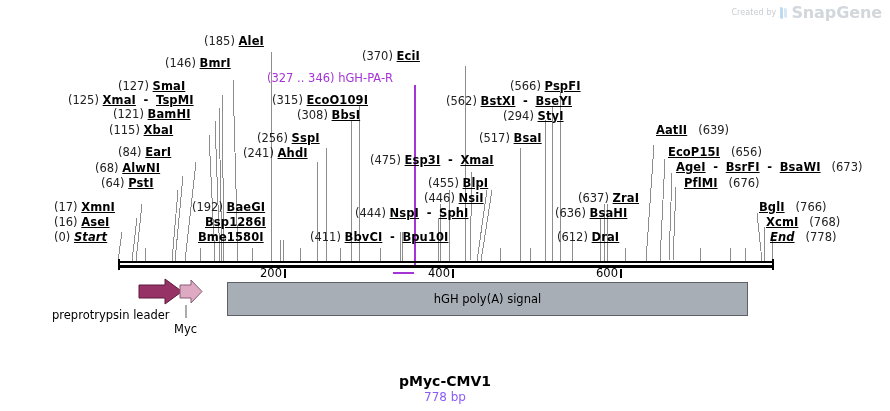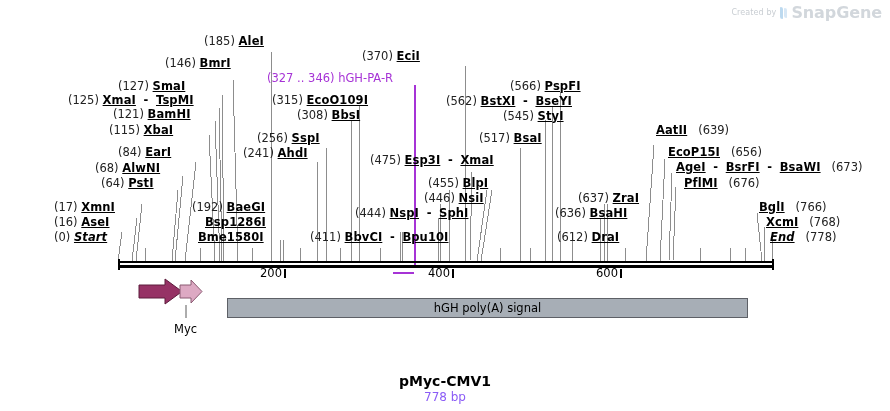--- a/index.html
+++ b/index.html
@@ -260,21 +260,21 @@
     <span class="pos">(566)</span>
     <span class="nm">PspFI</span>
   </div>
   <div class="lbl" style="left:446px;top:95px;">
     <span class="pos">(562)</span>
     <span class="nm">BstXI</span>
     <span class="sep">&nbsp;-&nbsp;</span>
     <span class="nm">BseYI</span>
   </div>
   <div class="lbl" style="left:503px;top:110px;">
-    <span class="pos">(545)</span>
+    <span class="pos">(294)</span>
     <span class="nm">StyI</span>
   </div>
   <div class="lbl" style="left:479px;top:132px;">
     <span class="pos">(517)</span>
     <span class="nm">BsaI</span>
   </div>
 
   <div class="lbl" style="left:578px;top:192px;">
     <span class="pos">(637)</span>
     <span class="nm">ZraI</span>
@@ -331,25 +331,26 @@
   <div class="tick" style="left:452px;"></div>
   <div class="tklbl" style="left:452px;">400</div>
   <div class="tick" style="left:620px;"></div>
   <div class="tklbl" style="left:620px;">600</div>
 
   <svg class="arrow" style="left:138px;top:278px;width:66px;height:28px;" viewBox="0 0 66 28">
     <polygon points="1,7 27,7 27,1 44,13.5 27,26 27,20 1,20" fill="#963265" stroke="#5d1c3c" stroke-width="1"></polygon>
     <polygon points="42,7 53,7 53,2 64,13.5 53,25 53,20 42,20" fill="#dda9c3" stroke="#8a5a72" stroke-width="1"></polygon>
   </svg>
 
+  <div class="featlbl" style="left:52px;top:308px;">preprotrypsin leader</div>
   <svg class="leads" style="left:0;top:0;" viewBox="0 0 890 411">
     <line x1="186" y1="305" x2="186" y2="318" stroke="#5a5a5a" stroke-width="1"></line>
   </svg>
   <div class="featlbl" style="left:174px;top:322px;">Myc</div>
 
-  <div class="featbar" style="left:227px;top:298px;width:521px;height:20px;">
+  <div class="featbar" style="left:227px;top:282px;width:521px;height:34px;">
     <span>hGH poly(A) signal</span>
   </div>
 
   <div class="title" style="top:373px;">pMyc-CMV1</div>
   <div class="subtitle" style="top:390px;">778 bp</div>
 
 </div>
 
 </body></html>

